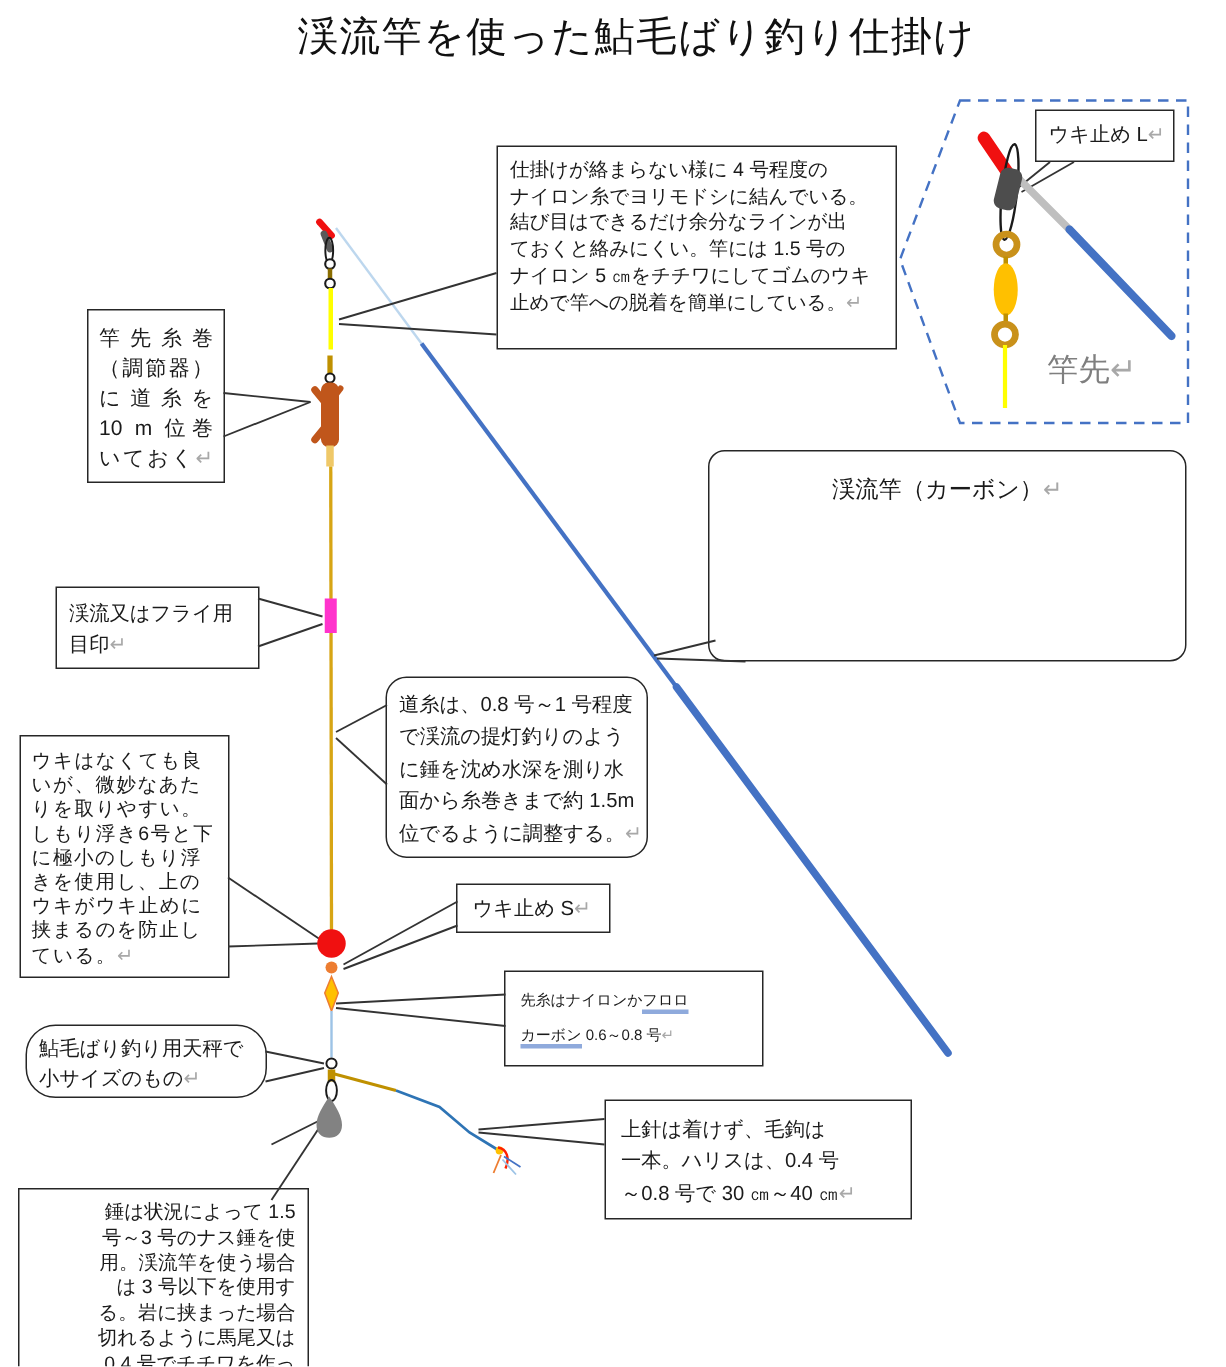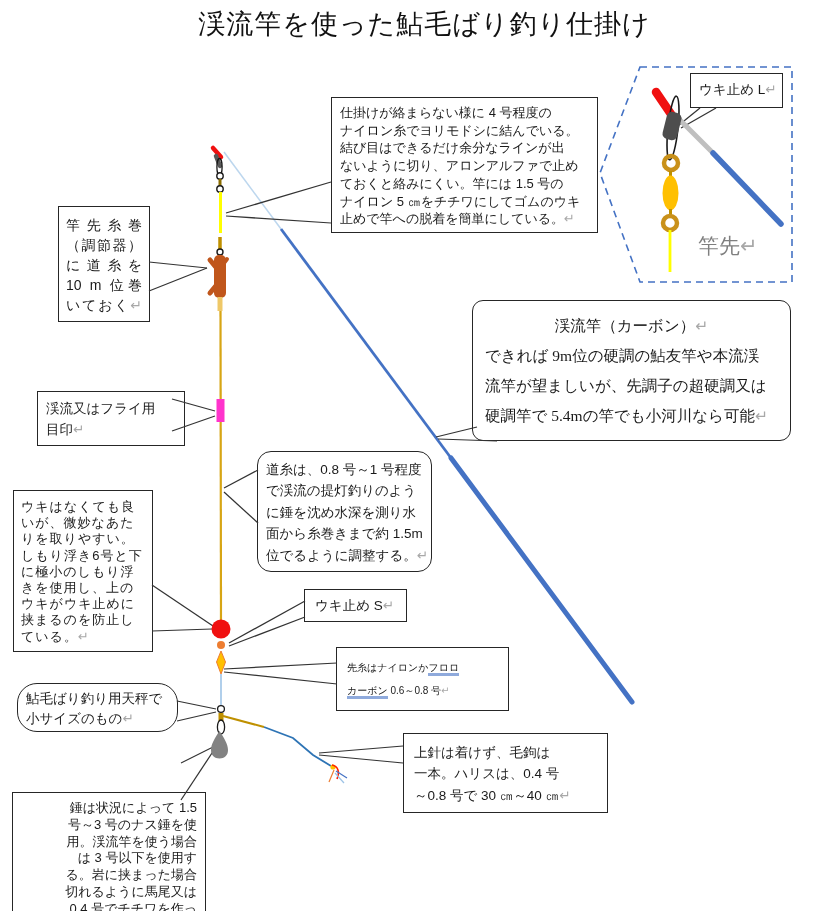--- a/index.html
+++ b/index.html
@@ -12,21 +12,21 @@
       font-size:13px;line-height:17px;z-index:2;}
   .jl{white-space:nowrap;}
   .cr{color:#a8a8a8;font-family:"DejaVu Sans",sans-serif;}
   .center{text-align:center;}
   .jfy{text-align:justify;text-align-last:justify;}
   .serif{font-family:"Liberation Serif","DejaVu Serif",serif;}
   .gram{border-bottom:3px solid #8FAADC;}
   
   .b-knot{left:331px;top:97px;width:267px;height:136px;padding:6px 8px;line-height:17.7px;}
   .b-winder{left:58px;top:206px;width:92px;height:116px;padding:8px 7px;font-size:14px;line-height:20px;}
-  .b-marker{left:37px;top:391px;width:148px;height:55px;padding:6px 8px;font-size:13.5px;line-height:21px;}
+  .b-marker{left:37px;top:391px;width:136px;height:55px;padding:6px 8px;font-size:13.5px;line-height:21px;}
   .b-floatnote{left:13px;top:490px;width:140px;height:162px;padding:8px 7px;line-height:16.2px;letter-spacing:1px;}
   .b-mainline{left:257px;top:451px;width:175px;height:121px;padding:7px 8px;font-size:13.5px;line-height:21.4px;border-radius:14px;}
   .b-rodnote{left:472px;top:300px;width:319px;height:141px;padding:10px 12px;
              font-size:15.5px;line-height:30px;border-radius:11px;}
   .b-stoppers{left:304px;top:589px;width:103px;height:33px;padding:7px 10px;font-size:13.5px;}
   .b-tippet{left:336px;top:647px;width:173px;height:64px;padding:8px 10px;font-size:10px;line-height:23px;}
   .b-tenbin{left:17px;top:683px;width:161px;height:49px;padding:5px 8px;font-size:13.5px;line-height:19.5px;border-radius:20px;}
   .b-sinker{left:12px;top:792px;width:194px;height:149px;padding:7px 8px;line-height:16.8px;text-align:right;}
   .b-hook{left:403px;top:733px;width:205px;height:80px;padding:8px 10px;font-size:13.5px;line-height:21.3px;}
   .b-stopperl{left:690px;top:73px;width:93px;height:35px;padding:7px 8px;font-size:13.5px;}
@@ -38,21 +38,20 @@
 <body>
 
 <div class="stage">
 
   <h1 class="title">渓流竿を使った鮎毛ばり釣り仕掛け</h1>
 
   <div class="tb b-knot">
       <div class="jl">仕掛けが絡まらない様に 4 号程度の</div>
       <div class="jl">ナイロン糸でヨリモドシに結んでいる。</div>
       <div class="jl">結び目はできるだけ余分なラインが出</div>
-      <div class="jl">ないように切り、アロンアルファで止め</div>
       <div class="jl">ておくと絡みにくい。竿には 1.5 号の</div>
       <div class="jl">ナイロン 5 ㎝をチチワにしてゴムのウキ</div>
       <div class="jl">止めで竿への脱着を簡単にしている。<span class="cr">↵</span></div>
     </div>
 
   <div class="tb b-winder">
       <div class="jl jfy">竿先糸巻</div>
       <div class="jl jfy">（調節器）</div>
       <div class="jl jfy">に道糸を</div>
       <div class="jl jfy">10 m 位巻</div>
@@ -79,25 +78,20 @@
   <div class="tb b-mainline">
       <div class="jl">道糸は、0.8 号～1 号程度</div>
       <div class="jl">で渓流の提灯釣りのよう</div>
       <div class="jl">に錘を沈め水深を測り水</div>
       <div class="jl">面から糸巻きまで約 1.5m</div>
       <div class="jl">位でるように調整する。<span class="cr">↵</span></div>
     </div>
 
   <div class="tb b-rodnote serif">
     <div class="jl center">渓流竿（カーボン）<span class="cr">↵</span></div>
-    <div>
-        <div class="jl">できれば 9m位の硬調の鮎友竿や本流渓</div>
-        <div class="jl">流竿が望ましいが、先調子の超硬調又は</div>
-        <div class="jl">硬調竿で 5.4mの竿でも小河川なら可能<span class="cr">↵</span></div>
-      </div>
   </div>
 
   <div class="tb b-stoppers">
     <div class="jl">ウキ止め S<span class="cr">↵</span></div>
   </div>
 
   <div class="tb b-tippet">
     <div class="jl"><span>先糸はナイロンか</span><span class="gram">フロロ</span></div>
     <div class="jl"><span class="gram">カーボン</span><span> 0.6～0.8 号<span class="cr">↵</span></span></div>
   </div>

